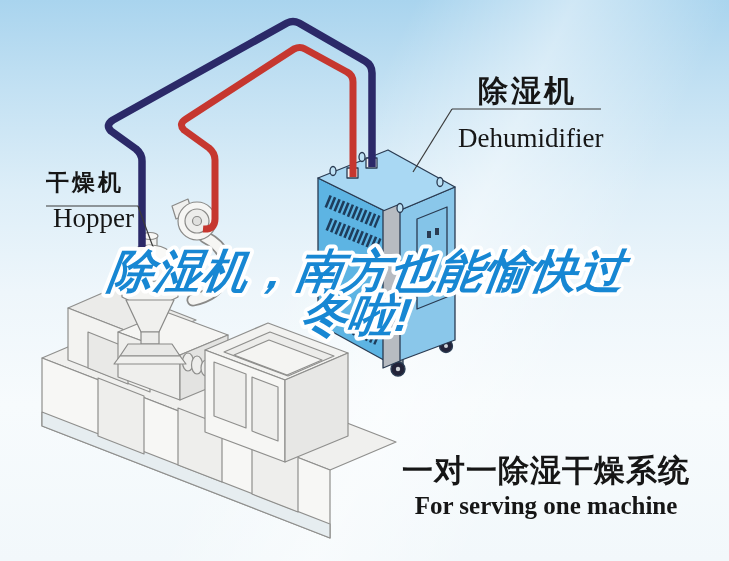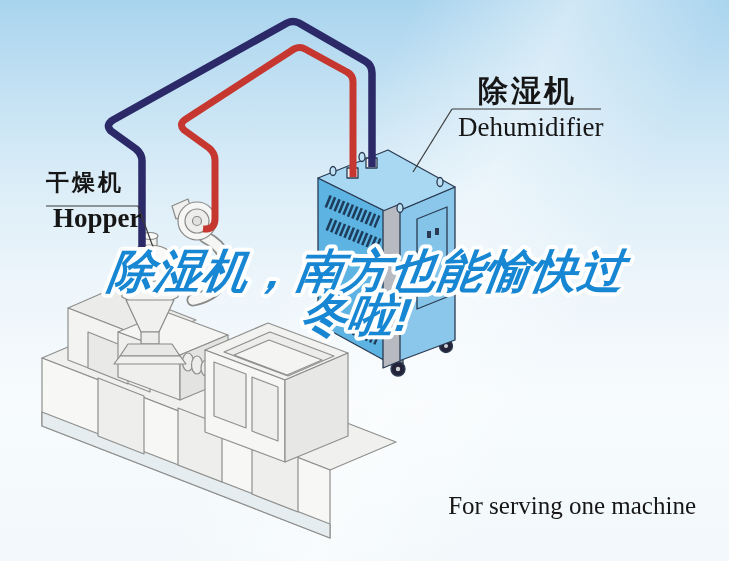--- a/index.html
+++ b/index.html
@@ -25,22 +25,22 @@
     position:absolute;
     left:396px;top:455px;width:300px;
     text-align:center;
     font-size:31px;font-weight:800;letter-spacing:1px;
     color:#161616;white-space:nowrap;line-height:1;
     font-family:"Liberation Sans", sans-serif;
   }
   .caption-en{
     position:absolute;
     left:396px;top:493px;width:300px;
-    text-align:right;
-    font-size:25px;font-weight:400;
+    text-align:center;
+    font-size:25px;font-weight:700;
     color:#161616;white-space:nowrap;line-height:1;
     font-family:"Liberation Serif", serif;
   }
   .headline-text{
     font-family:"Liberation Sans", sans-serif;
     font-weight:800;
     font-style:italic;
     letter-spacing:1px;
   }
 </style>
@@ -161,20 +161,21 @@
       <line x1="452" y1="109" x2="413" y2="172"></line>
     </g>
 
     <g transform="skewX(-8)">
       <text class="headline-text" x="405" y="287" font-size="46" text-anchor="middle" fill="#1787d3" stroke="#ffffff" stroke-width="8" stroke-linejoin="round" paint-order="stroke fill">除湿机，南方也能愉快过</text>
       <text class="headline-text" x="401" y="331" font-size="46" text-anchor="middle" fill="#1787d3" stroke="#ffffff" stroke-width="8" stroke-linejoin="round" paint-order="stroke fill">冬啦!</text>
     </g>
   </svg>
 
   <div class="callout zh" style="left:46px;top:171px;font-size:23px;">干燥机</div>
-  <div class="callout" style="left:53px;top:205px;font-size:27px;font-weight:bold;">Hopper</div>
+  <div class="callout" style="left:53px;top:205px;font-size:27px;">Hopper</div>
 
   <div class="callout zh" style="left:478px;top:76px;font-size:30px;">除湿机</div>
-  <div class="callout" style="left:458px;top:114px;font-size:27px;">Dehumidifier</div>
+  <div class="callout" style="left:458px;top:125px;font-size:27px;">Dehumidifier</div>
 
+  <div class="caption-zh">一对一除湿干燥系统</div>
   <div class="caption-en">For serving one machine</div>
 
 </div>
 
 </body></html>

